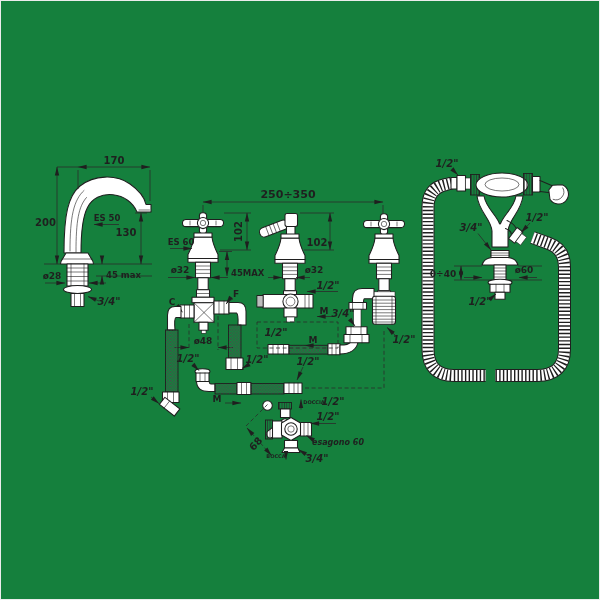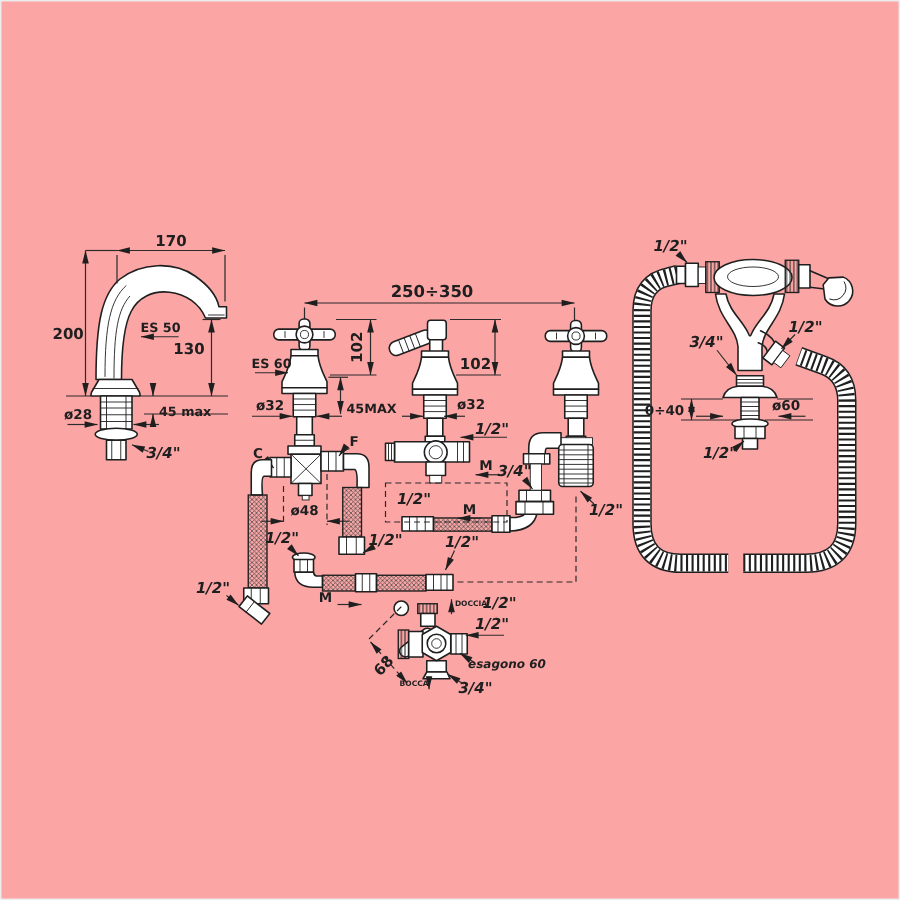--- a/index.html
+++ b/index.html
@@ -1,16 +1,16 @@
 <!DOCTYPE html>
 <html><head>
 <meta charset="utf-8">
 <style>
   html,body { margin:0; padding:0; background:#fff; }
-  .stage { width:600px; height:600px; position:relative; background:#fca5a5;
+  .stage { width:600px; height:600px; position:relative; background:#15803d;
            box-shadow: inset 0 0 0 1px #ececec; font-family:"DejaVu Sans", sans-serif; }
   svg text { fill:#1f1f1f; }
   .dt  { font:bold 10px "DejaVu Sans", sans-serif; }
   .d11 { font:bold 11px "DejaVu Sans", sans-serif; }
   .d9  { font:bold 9px  "DejaVu Sans", sans-serif; }
   .d85 { font:bold 8.5px "DejaVu Sans", sans-serif; }
   .din { font:italic bold 10px "DejaVu Sans", sans-serif; }
   .de  { font:italic bold 8px "DejaVu Sans", sans-serif; }
   .dsm { font:bold 5px "DejaVu Sans", sans-serif; }
   .o   { fill:none; stroke:#1f1f1f; stroke-width:1.05; stroke-linejoin:round; stroke-linecap:round; }

